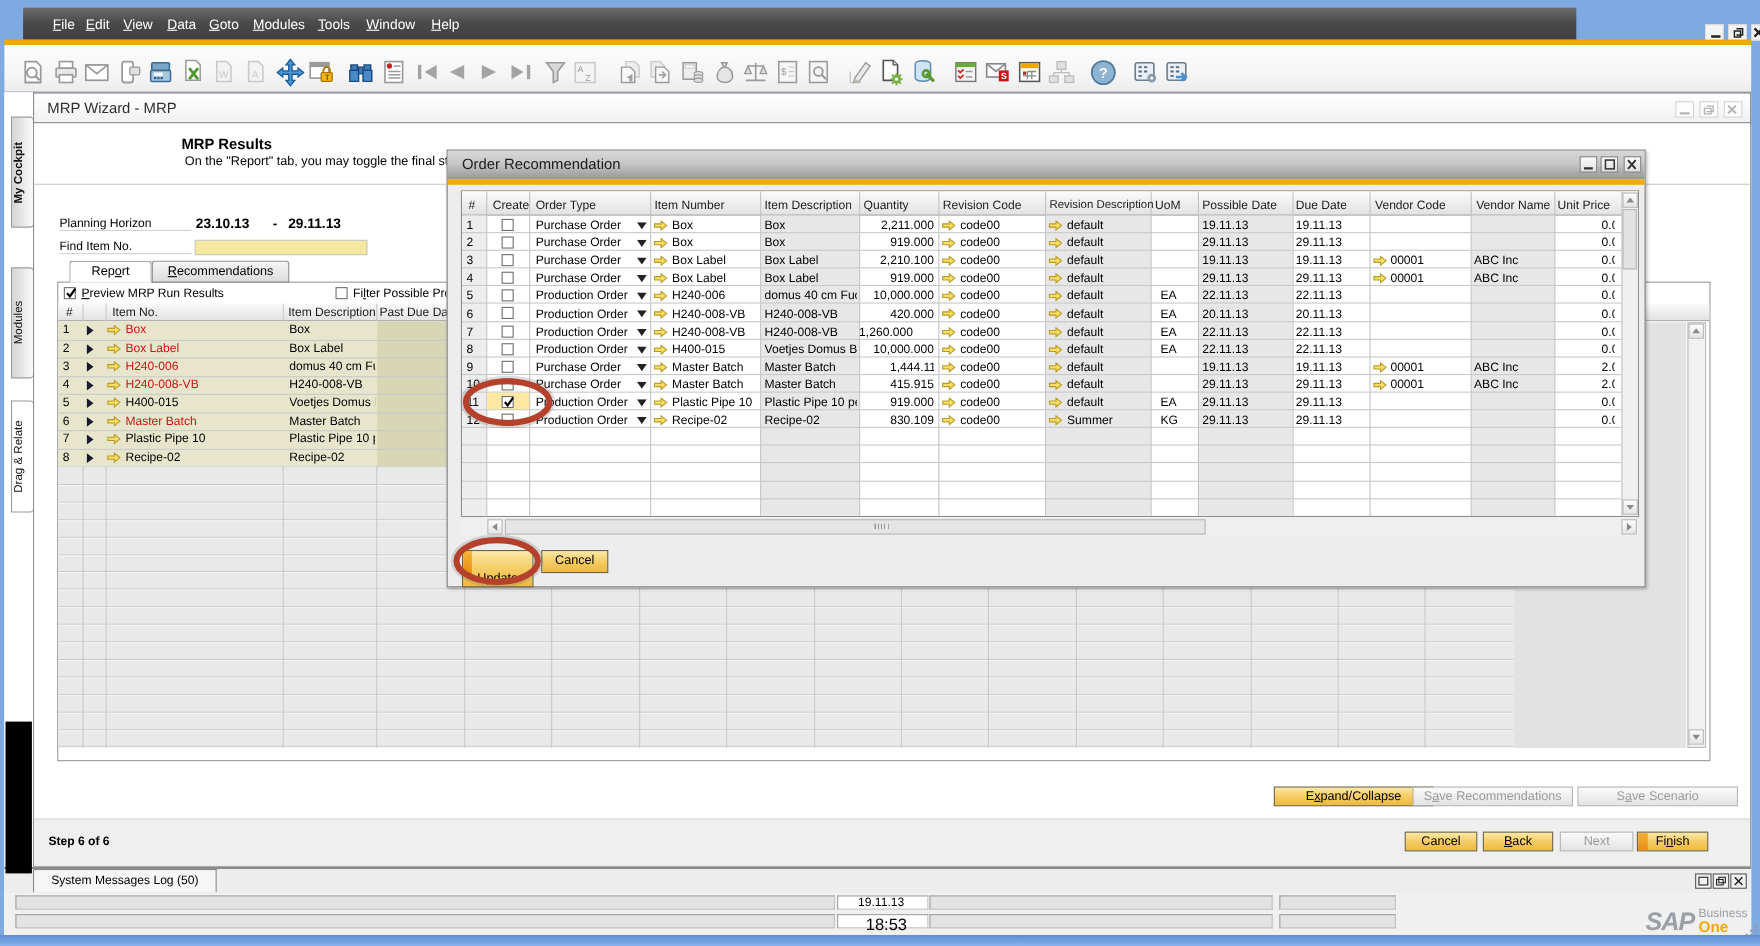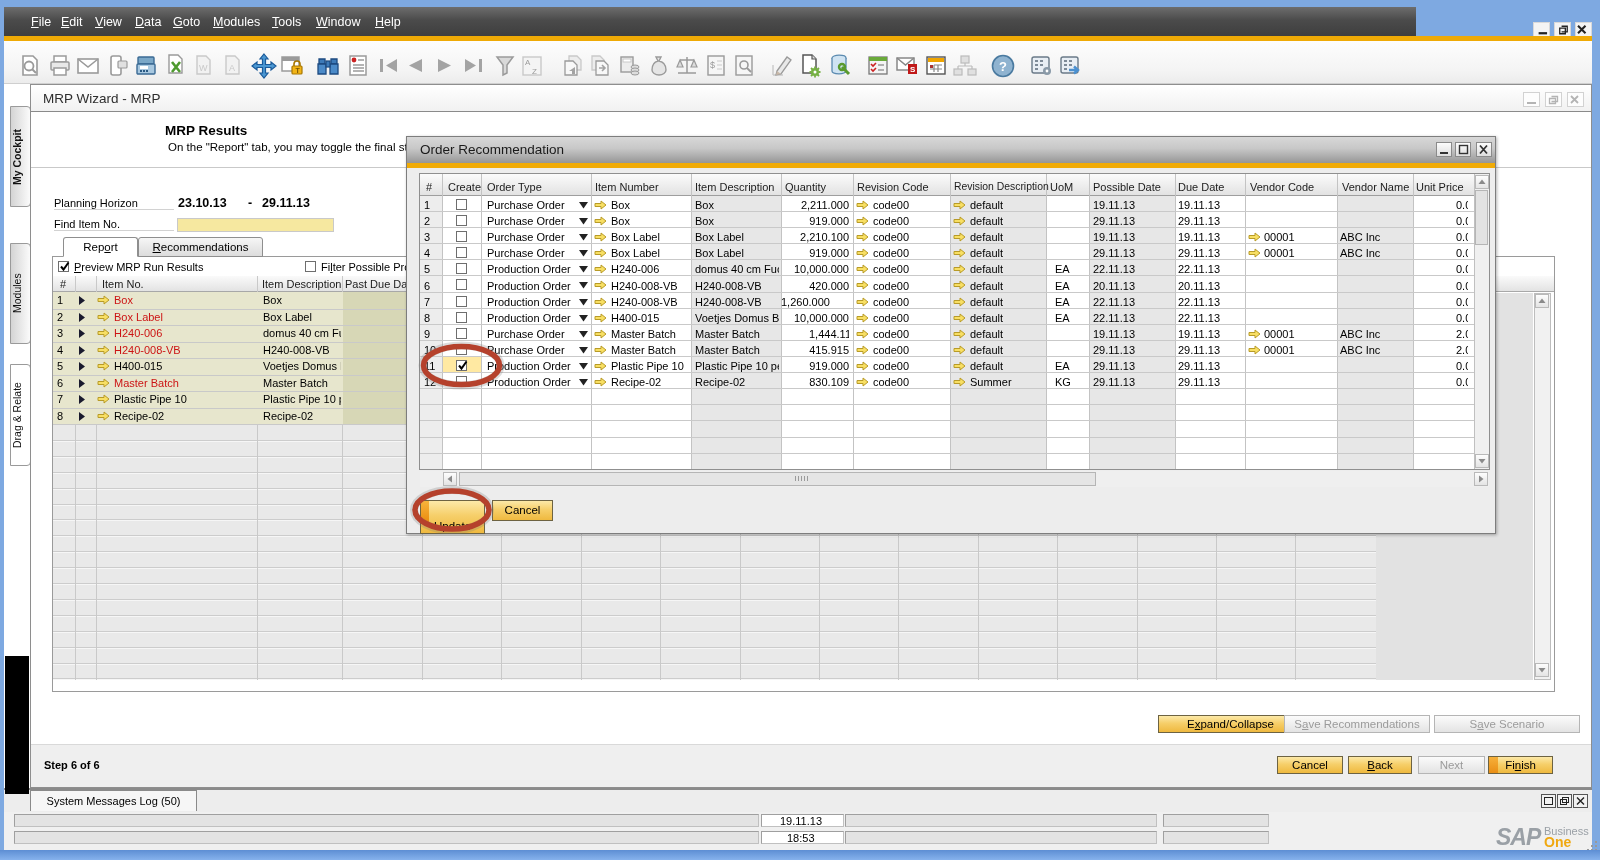--- a/index.html
+++ b/index.html
@@ -1,20 +1,20 @@
 <!DOCTYPE html>
 <html><head>
 <meta charset="utf-8">
 <style>
   * { margin:0; padding:0; box-sizing:border-box; }
   html,body { width:1600px; height:860px; overflow:hidden; }
   body { font-family:"Liberation Sans", sans-serif; font-size:11px; color:#000;
          background:#7ea9e1; position:relative; }
   .abs { position:absolute; }
-  #menubar { left:4px; top:7px; width:1412px; height:29px;
+  #menubar { left:21px; top:7px; width:1412px; height:29px;
     background:linear-gradient(#6d6d6d,#4b4b4b 45%,#3e3e3e); }
   #menubar .mi { position:absolute; top:8px; color:#fff; font-size:12.5px; }
   #orangeline { left:4px; top:36px; width:1588px; height:5px; background:#efaa06; }
   #toolbar { left:4px; top:41px; width:1588px; height:43px;
     background:linear-gradient(#fdfdfd,#f4f4f4 70%,#ececec); border-bottom:1px solid #cfcfcf; }
   #workspace { left:4px; top:84px; width:1588px; height:766px; background:#ffffff; }
   #sidebar { left:4px; top:84px; width:27px; height:766px; background:#ffffff; }
   .vtab { position:absolute; left:10px; width:21px; border:1px solid #9a9a9a;
     border-radius:4px 0 0 4px; background:linear-gradient(90deg,#fbfbfb,#d4d4d4);
     writing-mode:vertical-rl; transform:rotate(180deg); text-align:center;
@@ -872,21 +872,21 @@
 <div class="abs" id="statusbar">
   <div class="sfield" style="left:10px;top:2px;width:745px;"></div>
   <div class="sfield" style="left:841px;top:2px;width:312px;"></div>
   <div class="sfield" style="left:1159px;top:2px;width:106px;"></div>
   <div class="sfield" style="left:10px;top:19px;width:745px;"></div>
   <div class="sfield" style="left:841px;top:19px;width:312px;"></div>
   <div class="sfield" style="left:1159px;top:19px;width:106px;"></div>
   <div class="sfield" style="left:757px;top:2px;width:83px;background:#fff;"></div>
   <div class="sfield" style="left:757px;top:19px;width:83px;background:#fff;"></div>
   <div style="position:absolute;left:776px;top:3px;font-size:11px;">19.11.13</div>
-  <div style="position:absolute;left:783px;top:20px;font-size:11px;">18:53</div>
+  <div style="position:absolute;left:783px;top:20px;font-size:15px;">18:53</div>
   <div style="position:absolute;left:1492px;top:12px;font-size:23px;font-weight:bold;font-style:italic;color:#9aa0a6;letter-spacing:-1px;">SAP</div>
   <div style="position:absolute;left:1540px;top:13px;font-size:11px;color:#9aa0a6;">Business</div>
   <div style="position:absolute;left:1540px;top:22px;font-size:14px;font-weight:bold;color:#f0a810;">One</div>
 </div>
 
 <div class="abs" style="left:1541px;top:794px;width:15px;height:14px;border:1px solid #555;background:#f2f2f2;"></div>
 <div class="abs" style="left:1557px;top:794px;width:15px;height:14px;border:1px solid #555;background:#f2f2f2;"></div>
 <div class="abs" style="left:1573px;top:794px;width:15px;height:14px;border:1px solid #555;background:#f2f2f2;"></div>
 <svg class="abs" style="left:1541px;top:794px" width="48" height="14" viewBox="0 0 48 14">
     <rect x="3.5" y="3.5" width="8" height="7" fill="none" stroke="#222"></rect>

